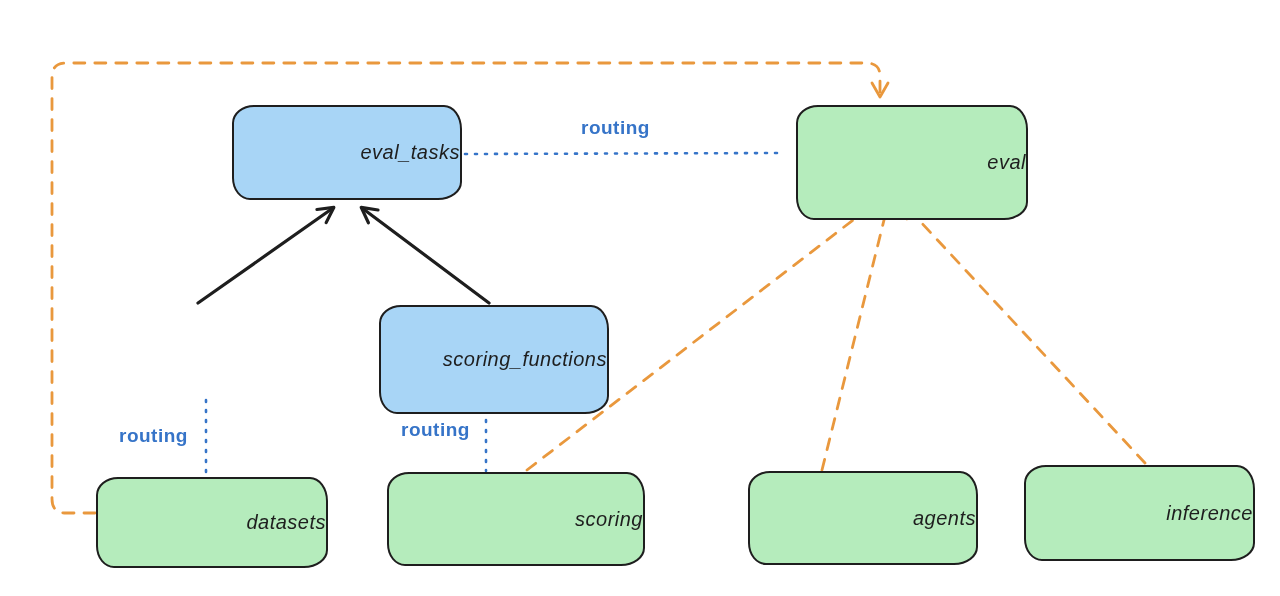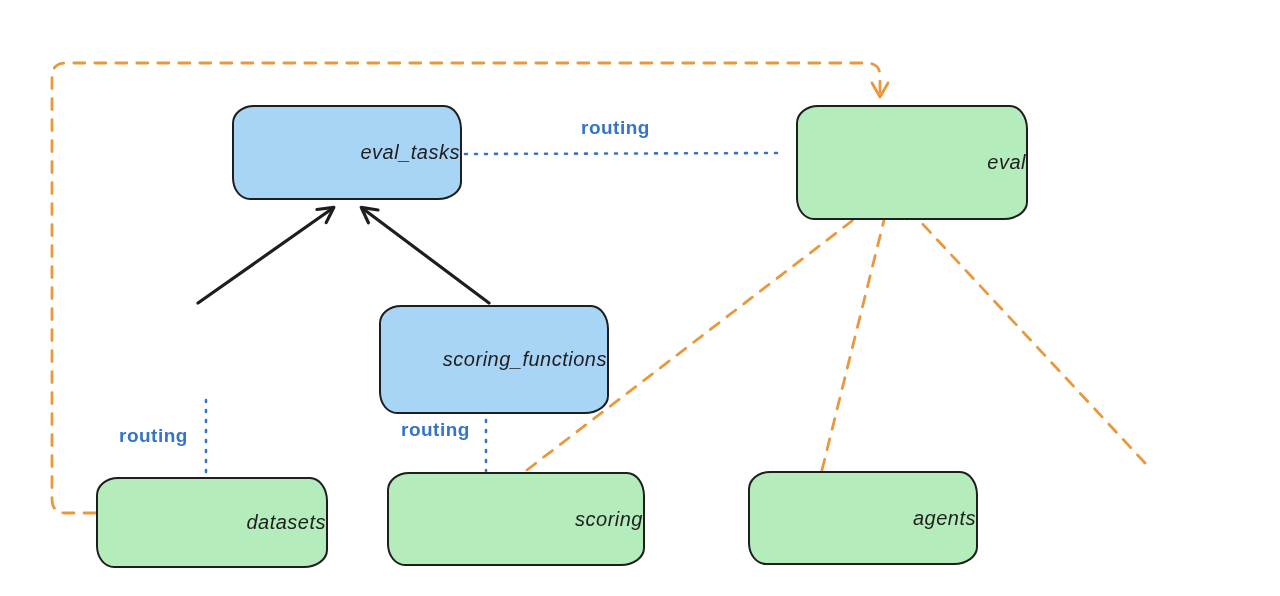--- a/index.html
+++ b/index.html
@@ -95,18 +95,21 @@
   </div>
 
   <div class="node green" style="left:387px;top:472px;width:258px;height:94px;">
     <span>scoring</span>
   </div>
 
   <div class="node green" style="left:748px;top:471px;width:230px;height:94px;">
     <span>agents</span>
   </div>
 
+  <div class="node green" style="left:1024px;top:465px;width:231px;height:96px;">
+    <span>inference</span>
+  </div>
 
   <div class="routing-label" style="left:581px;top:117px;">routing</div>
   <div class="routing-label" style="left:119px;top:425px;">routing</div>
   <div class="routing-label" style="left:401px;top:419px;">routing</div>
 
 </div>
 
 </body></html>

